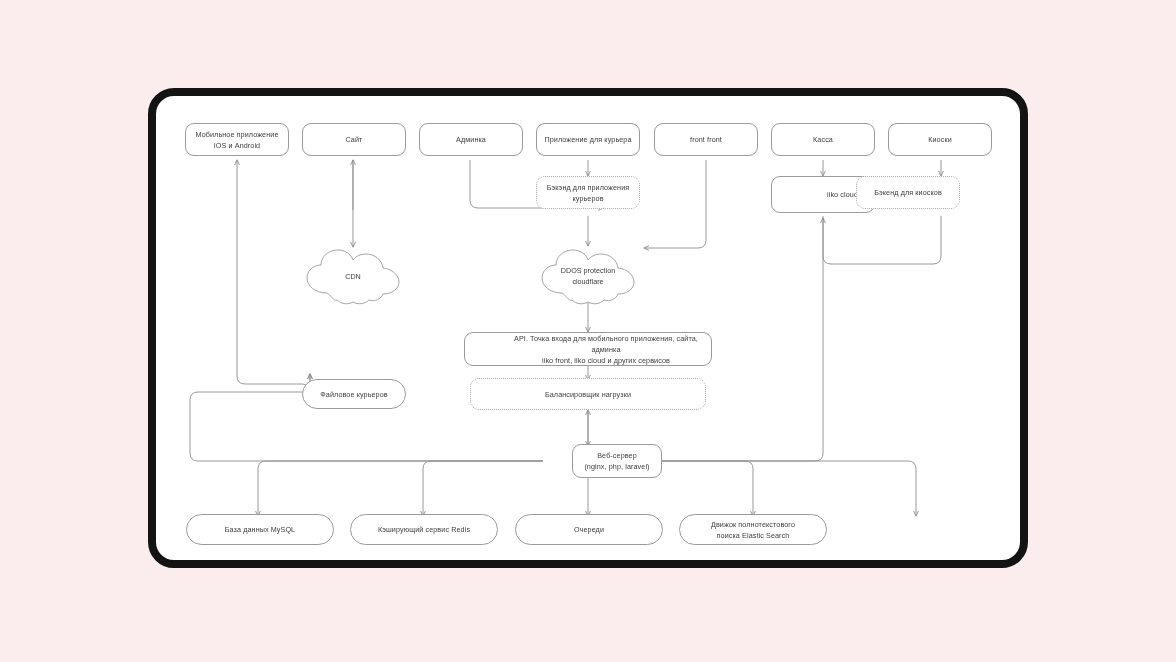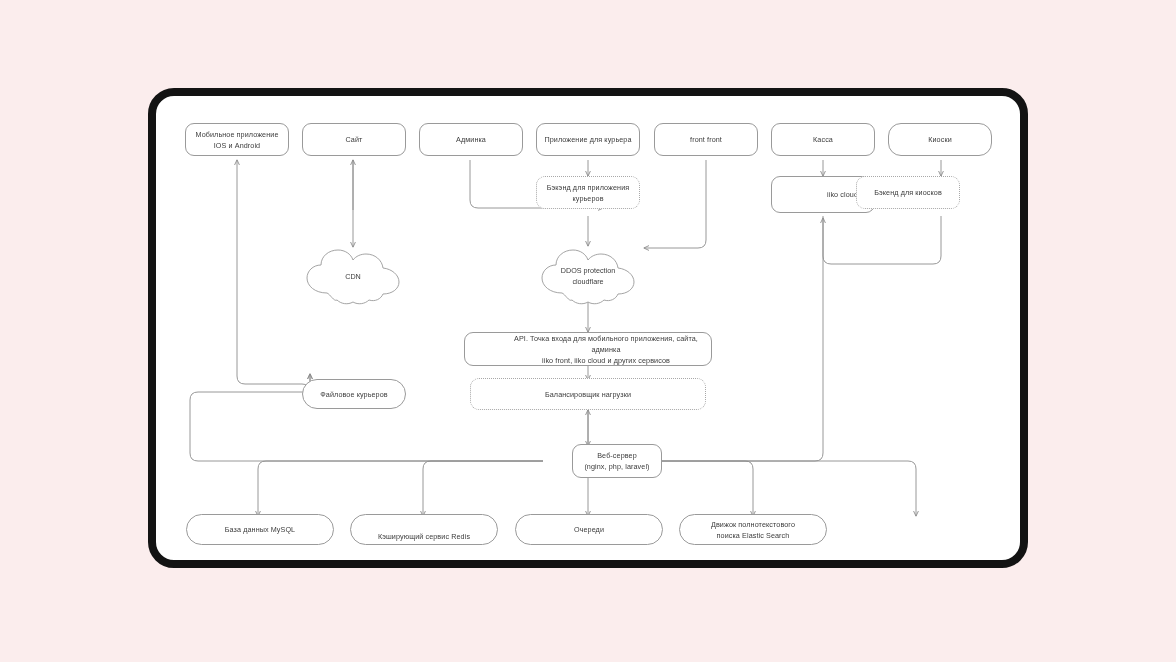--- a/index.html
+++ b/index.html
@@ -168,21 +168,21 @@
   </div>
 
   <div class="node" style="left:654px; top:123px; width:104px; height:33px;">
     <span class="lbl">front front</span>
   </div>
 
   <div class="node" style="left:771px; top:123px; width:104px; height:33px;">
     <span class="lbl">Касса</span>
   </div>
 
-  <div class="node" style="left:888px; top:123px; width:104px; height:33px;border-radius:13px;">
+  <div class="node" style="left:888px; top:123px; width:104px; height:33px;">
     <span class="lbl">Киоски</span>
   </div>
 
   <div class="node dotted" style="left:536px; top:176px; width:104px; height:33px;">
     <span class="lbl">Бэкэнд для приложения
 курьеров</span>
   </div>
 
   <div class="node" style="left:771px; top:176px; width:104px; height:37px;padding-left:44px;">
     <span class="lbl">iiko cloud</span>
@@ -230,21 +230,21 @@
 
   <div class="node" style="left:572px; top:444px; width:90px; height:34px;">
     <span class="lbl">Веб-сервер
 (nginx, php, laravel)</span>
   </div>
 
   <div class="node pill" style="left:186px; top:514px; width:148px; height:31px;">
     <span class="lbl">База данных MySQL</span>
   </div>
 
-  <div class="node pill" style="left:350px; top:514px; width:148px; height:31px;align-items:flex-end;">
+  <div class="node pill" style="left:350px; top:514px; width:148px; height:31px;">
     <span class="lbl">Кэширующий сервис Redis</span>
   </div>
 
   <div class="node pill" style="left:515px; top:514px; width:148px; height:31px;">
     <span class="lbl">Очереди</span>
   </div>
 
   <div class="node pill" style="left:679px; top:514px; width:148px; height:31px;">
     <span class="lbl">Движок полнотекстового
 поиска Elastic Search</span>

